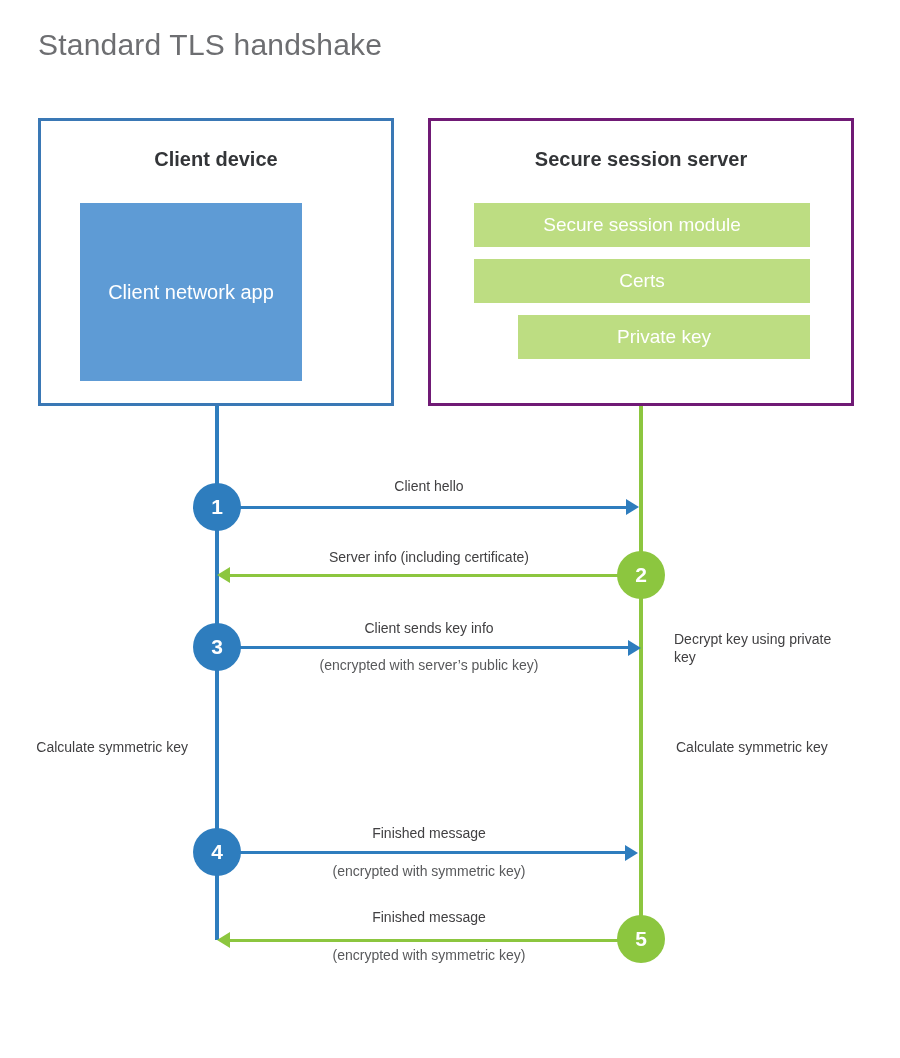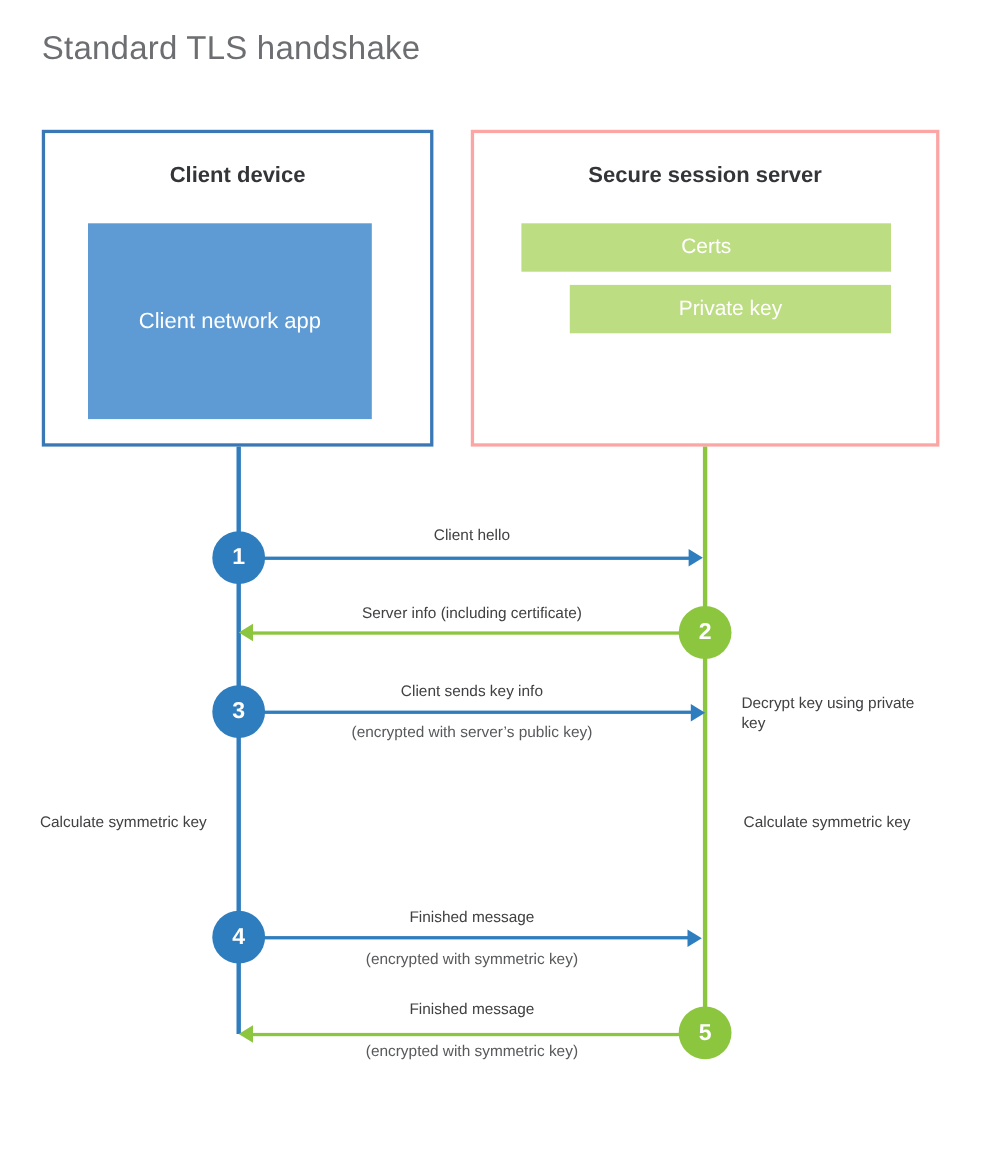--- a/index.html
+++ b/index.html
@@ -45,38 +45,38 @@
     top: 118px;
     width: 356px;
     height: 288px;
     border: 3px solid #3a78b5;
   }
   .party-box.server {
     left: 428px;
     top: 118px;
     width: 426px;
     height: 288px;
-    border: 3px solid #fca5a5;
+    border: 3px solid #701a75;
   }
   .party-title {
     position: absolute;
     left: 0;
     right: 0;
     top: 27px;
     text-align: center;
     font-size: 20px;
     font-weight: bold;
     color: #333538;
   }
 
   .client-app-block {
     position: absolute;
     left: 39px;
     top: 82px;
-    width: 258px;
+    width: 222px;
     height: 178px;
     background: #5e9bd5;
     color: #ffffff;
     font-size: 20px;
     line-height: 28px;
     text-align: center;
     display: flex;
     align-items: center;
     justify-content: center;
     padding: 0 10px;
@@ -185,20 +185,21 @@
   <div class="page-title">Standard TLS handshake</div>
 
   <div class="party-box client">
     <div class="party-title">Client device</div>
     <div class="client-app-block">Client network app</div>
   </div>
 
   <div class="party-box server">
     <div class="party-title">Secure session server</div>
     <div class="server-stack">
+      <div class="server-item">Secure session module</div>
       <div class="server-item">Certs</div>
       <div class="server-item">Private key</div>
     </div>
   </div>
 
   <div class="lifeline client-lifeline"></div>
   <div class="lifeline server-lifeline"></div>
 
   <div class="msg-label" style="left:217px; top:478px; width:424px;">Client hello</div>
   <div class="msg-line blue" style="left:217px; top:506px; width:410px;"></div>

